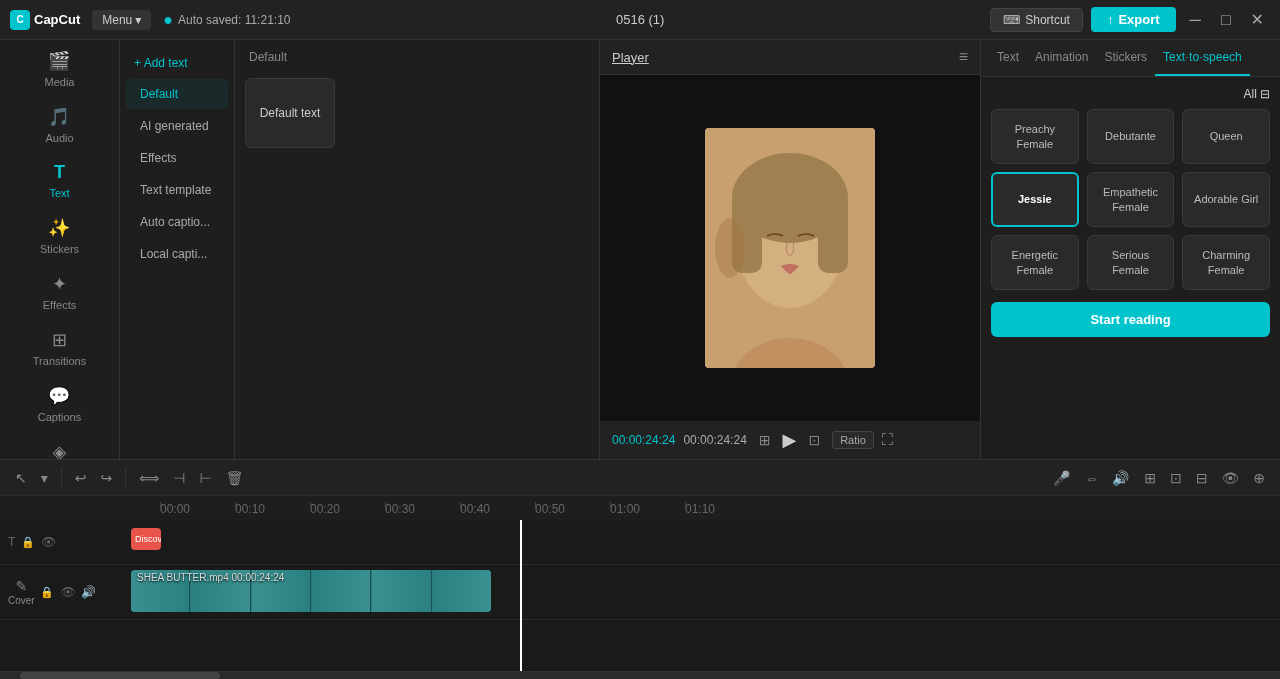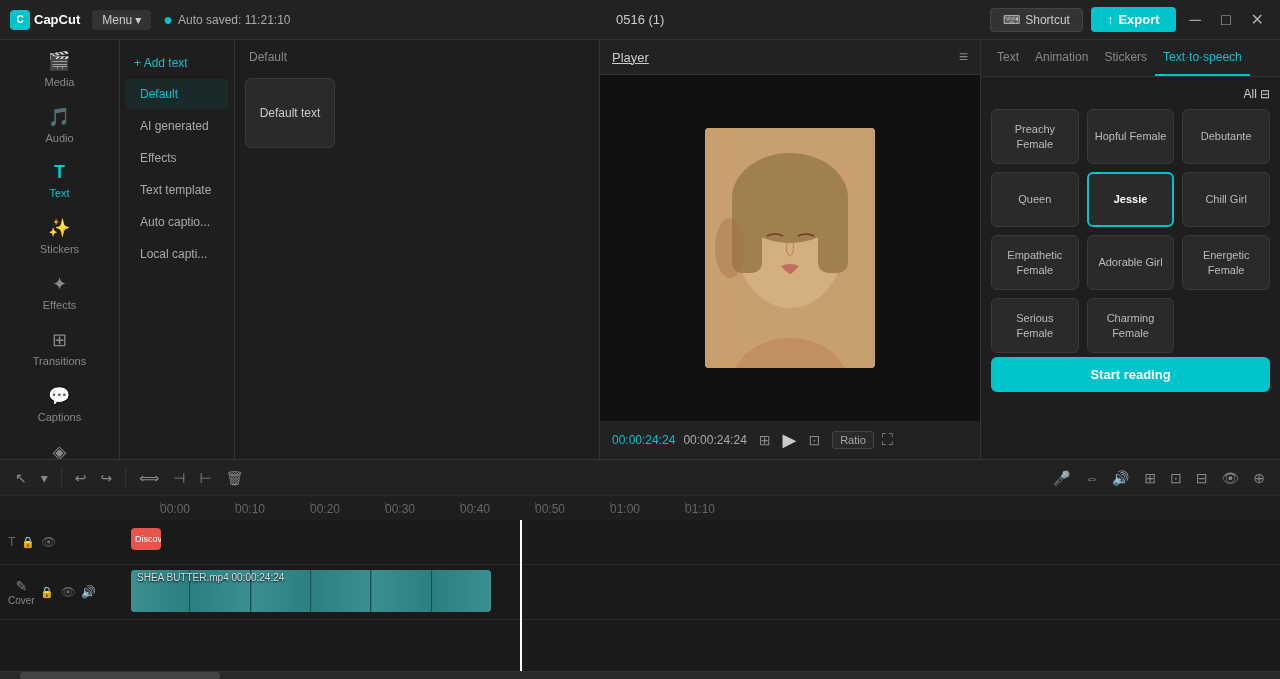--- a/index.html
+++ b/index.html
@@ -279,21 +279,21 @@
     .voice-card.selected { border-color: #00c4cc; border-width: 2px; color: #fff; font-weight: bold; }
     .start-reading-btn {
       background: #00c4cc;
       border: none;
       color: #fff;
       padding: 10px;
       border-radius: 6px;
       cursor: pointer;
       font-size: 13px;
       font-weight: bold;
-      margin-top: 4px;
+      margin-top: 12px;
       text-align: center;
     }
 
     
     .timeline-area {
       height: 220px;
       background: #1a1a1a;
       border-top: 1px solid #333;
       display: flex;
       flex-direction: column;
@@ -584,33 +584,27 @@
         <div class="filter-all">
           <span>All</span>
           <span>⊟</span>
         </div>
       </div>
       <div class="voice-grid">
         <div class="voice-card">
           <span>Preachy Female</span>
         </div>
         <div class="voice-card">
-          <span>Hopful Female</span>
-        </div>
-        <div class="voice-card">
           <span>Debutante</span>
         </div>
         <div class="voice-card">
           <span>Queen</span>
         </div>
         <div class="voice-card selected">
           <span>Jessie</span>
-        </div>
-        <div class="voice-card">
-          <span>Chill Girl</span>
         </div>
         <div class="voice-card">
           <span>Empathetic Female</span>
         </div>
         <div class="voice-card">
           <span>Adorable Girl</span>
         </div>
         <div class="voice-card">
           <span>Energetic Female</span>
         </div>

